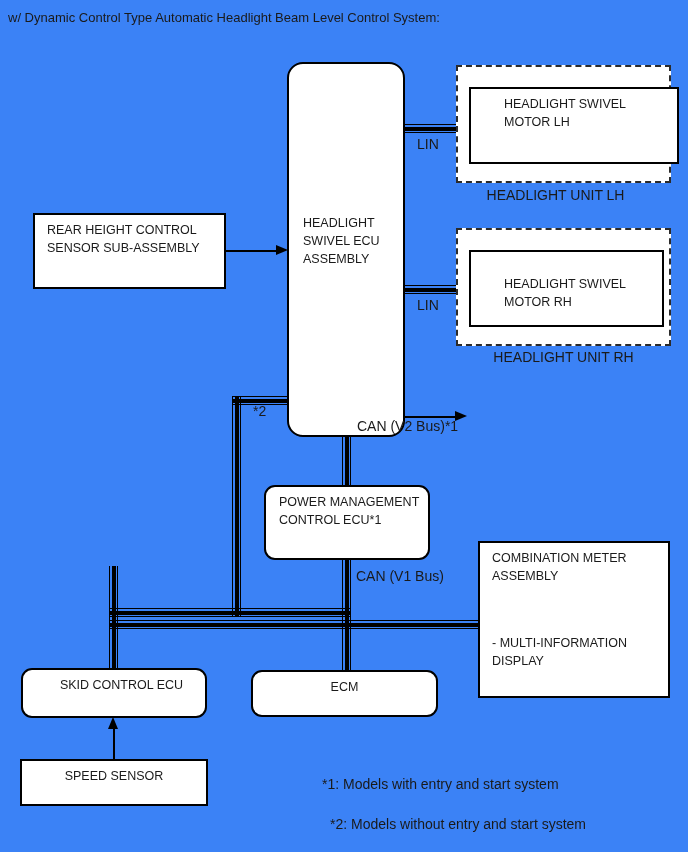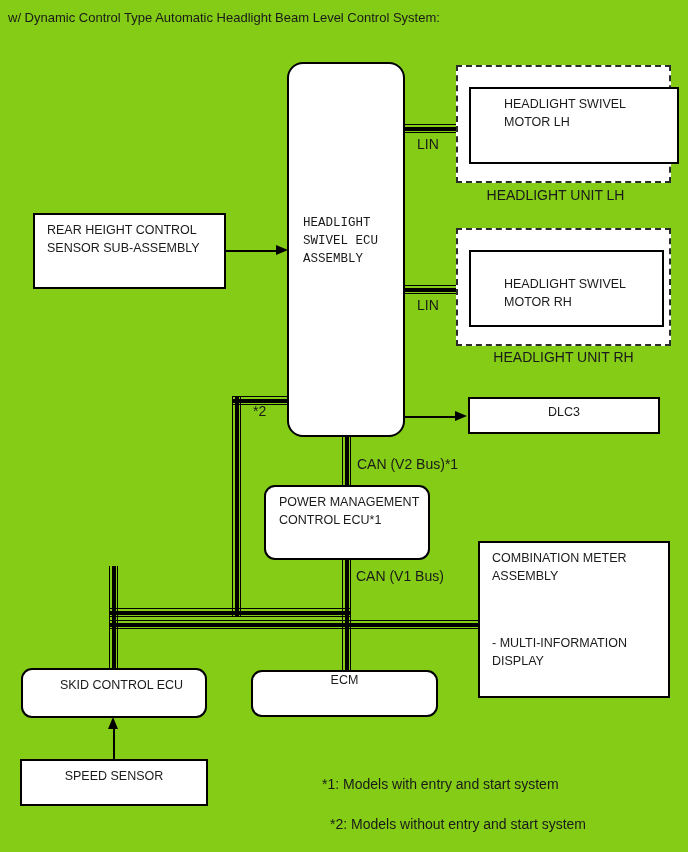--- a/index.html
+++ b/index.html
@@ -1,22 +1,22 @@
 <!DOCTYPE html>
 <html><head>
 <meta charset="utf-8">
 <style>
   html,body{margin:0;padding:0;background:#fff;}
   #canvas{
-    position:relative;width:688px;height:852px;background:#84cc16;
+    position:relative;width:688px;height:852px;background:#3b82f6;
     font-family:"Liberation Sans", sans-serif;color:#1a1a1a;overflow:hidden;
   }
   .box{position:absolute;box-sizing:border-box;border:2px solid #000;background:#fff;
        font-size:12.5px;line-height:1.42;}
-  .rounded-lg{border-radius:16px;font-family:Liberation Mono, monospace;}
+  .rounded-lg{border-radius:16px;}
   .rounded-md{border-radius:11px;}
   .dashedbox{position:absolute;box-sizing:border-box;border:2px dashed #2b2b2b;background:#fff;}
   .lbl{position:absolute;font-size:14px;white-space:nowrap;}
   .title{position:absolute;font-size:13px;white-space:nowrap;}
   .bus-h{position:absolute;box-sizing:border-box;height:9px;
          border-top:1.5px solid #000;border-bottom:1.5px solid #000;
          padding:1.5px 0;background:#000;background-clip:content-box;}
   .bus-v{position:absolute;box-sizing:border-box;width:9px;
          border-left:1.5px solid #000;border-right:1.5px solid #000;
          padding:0 1.5px;background:#000;background-clip:content-box;}
@@ -75,48 +75,45 @@
   <div class="dashedbox" style="left:456px;top:228px;width:215px;height:118px;"></div>
   <div class="box" style="left:469px;top:250px;width:195px;height:77px;padding:24px 18px 0 33px;">
     <span>HEADLIGHT SWIVEL MOTOR RH</span>
   </div>
   <div class="lbl ctr" style="left:456px;top:349px;width:215px;">HEADLIGHT UNIT RH</div>
 
   <div class="box" style="left:33px;top:213px;width:193px;height:76px;padding:7px 14px 0 12px;">
     <span>REAR HEIGHT CONTROL SENSOR SUB-ASSEMBLY</span>
   </div>
 
-  <div class="box ctr" style="left:468px;top:397px;width:192px;height:37px;padding-top:5px;">
-    <span>DLC3</span>
-  </div>
 
 
   <div class="box rounded-md" style="left:264px;top:485px;width:166px;height:75px;padding:7px 4px 0 13px;">
     <span>POWER MANAGEMENT CONTROL ECU*1</span>
   </div>
 
   <div class="box" style="left:478px;top:541px;width:192px;height:157px;">
     <div class="inner-txt" style="left:12px;top:7px;width:165px;">COMBINATION METER ASSEMBLY</div>
     <div class="inner-txt" style="left:12px;top:92px;width:165px;">- MULTI-INFORMATION DISPLAY</div>
   </div>
 
   <div class="box rounded-md ctr" style="left:21px;top:668px;width:186px;height:50px;padding-top:7px;padding-left:15px;">
     <span>SKID CONTROL ECU</span>
   </div>
 
-  <div class="box rounded-md ctr" style="left:251px;top:670px;width:187px;height:47px;">
+  <div class="box rounded-md ctr" style="left:251px;top:670px;width:187px;height:47px;padding-top:7px;">
     <span>ECM</span>
   </div>
 
   <div class="box ctr" style="left:20px;top:759px;width:188px;height:47px;padding-top:7px;">
     <span>SPEED SENSOR</span>
   </div>
 
   <div class="lbl" style="left:417px;top:136px;">LIN</div>
   <div class="lbl" style="left:417px;top:297px;">LIN</div>
   <div class="lbl" style="left:253px;top:403px;">*2</div>
-  <div class="lbl" style="left:357px;top:456px;">CAN (V2 Bus)*1</div>
+  <div class="lbl" style="left:357px;top:418px;">CAN (V2 Bus)*1</div>
   <div class="lbl" style="left:356px;top:568px;">CAN (V1 Bus)</div>
 
   <div class="lbl" style="left:322px;top:776px;">*1: Models with entry and start system</div>
   <div class="lbl" style="left:330px;top:816px;">*2: Models without entry and start system</div>
 
 </div>
 
 </body></html>

